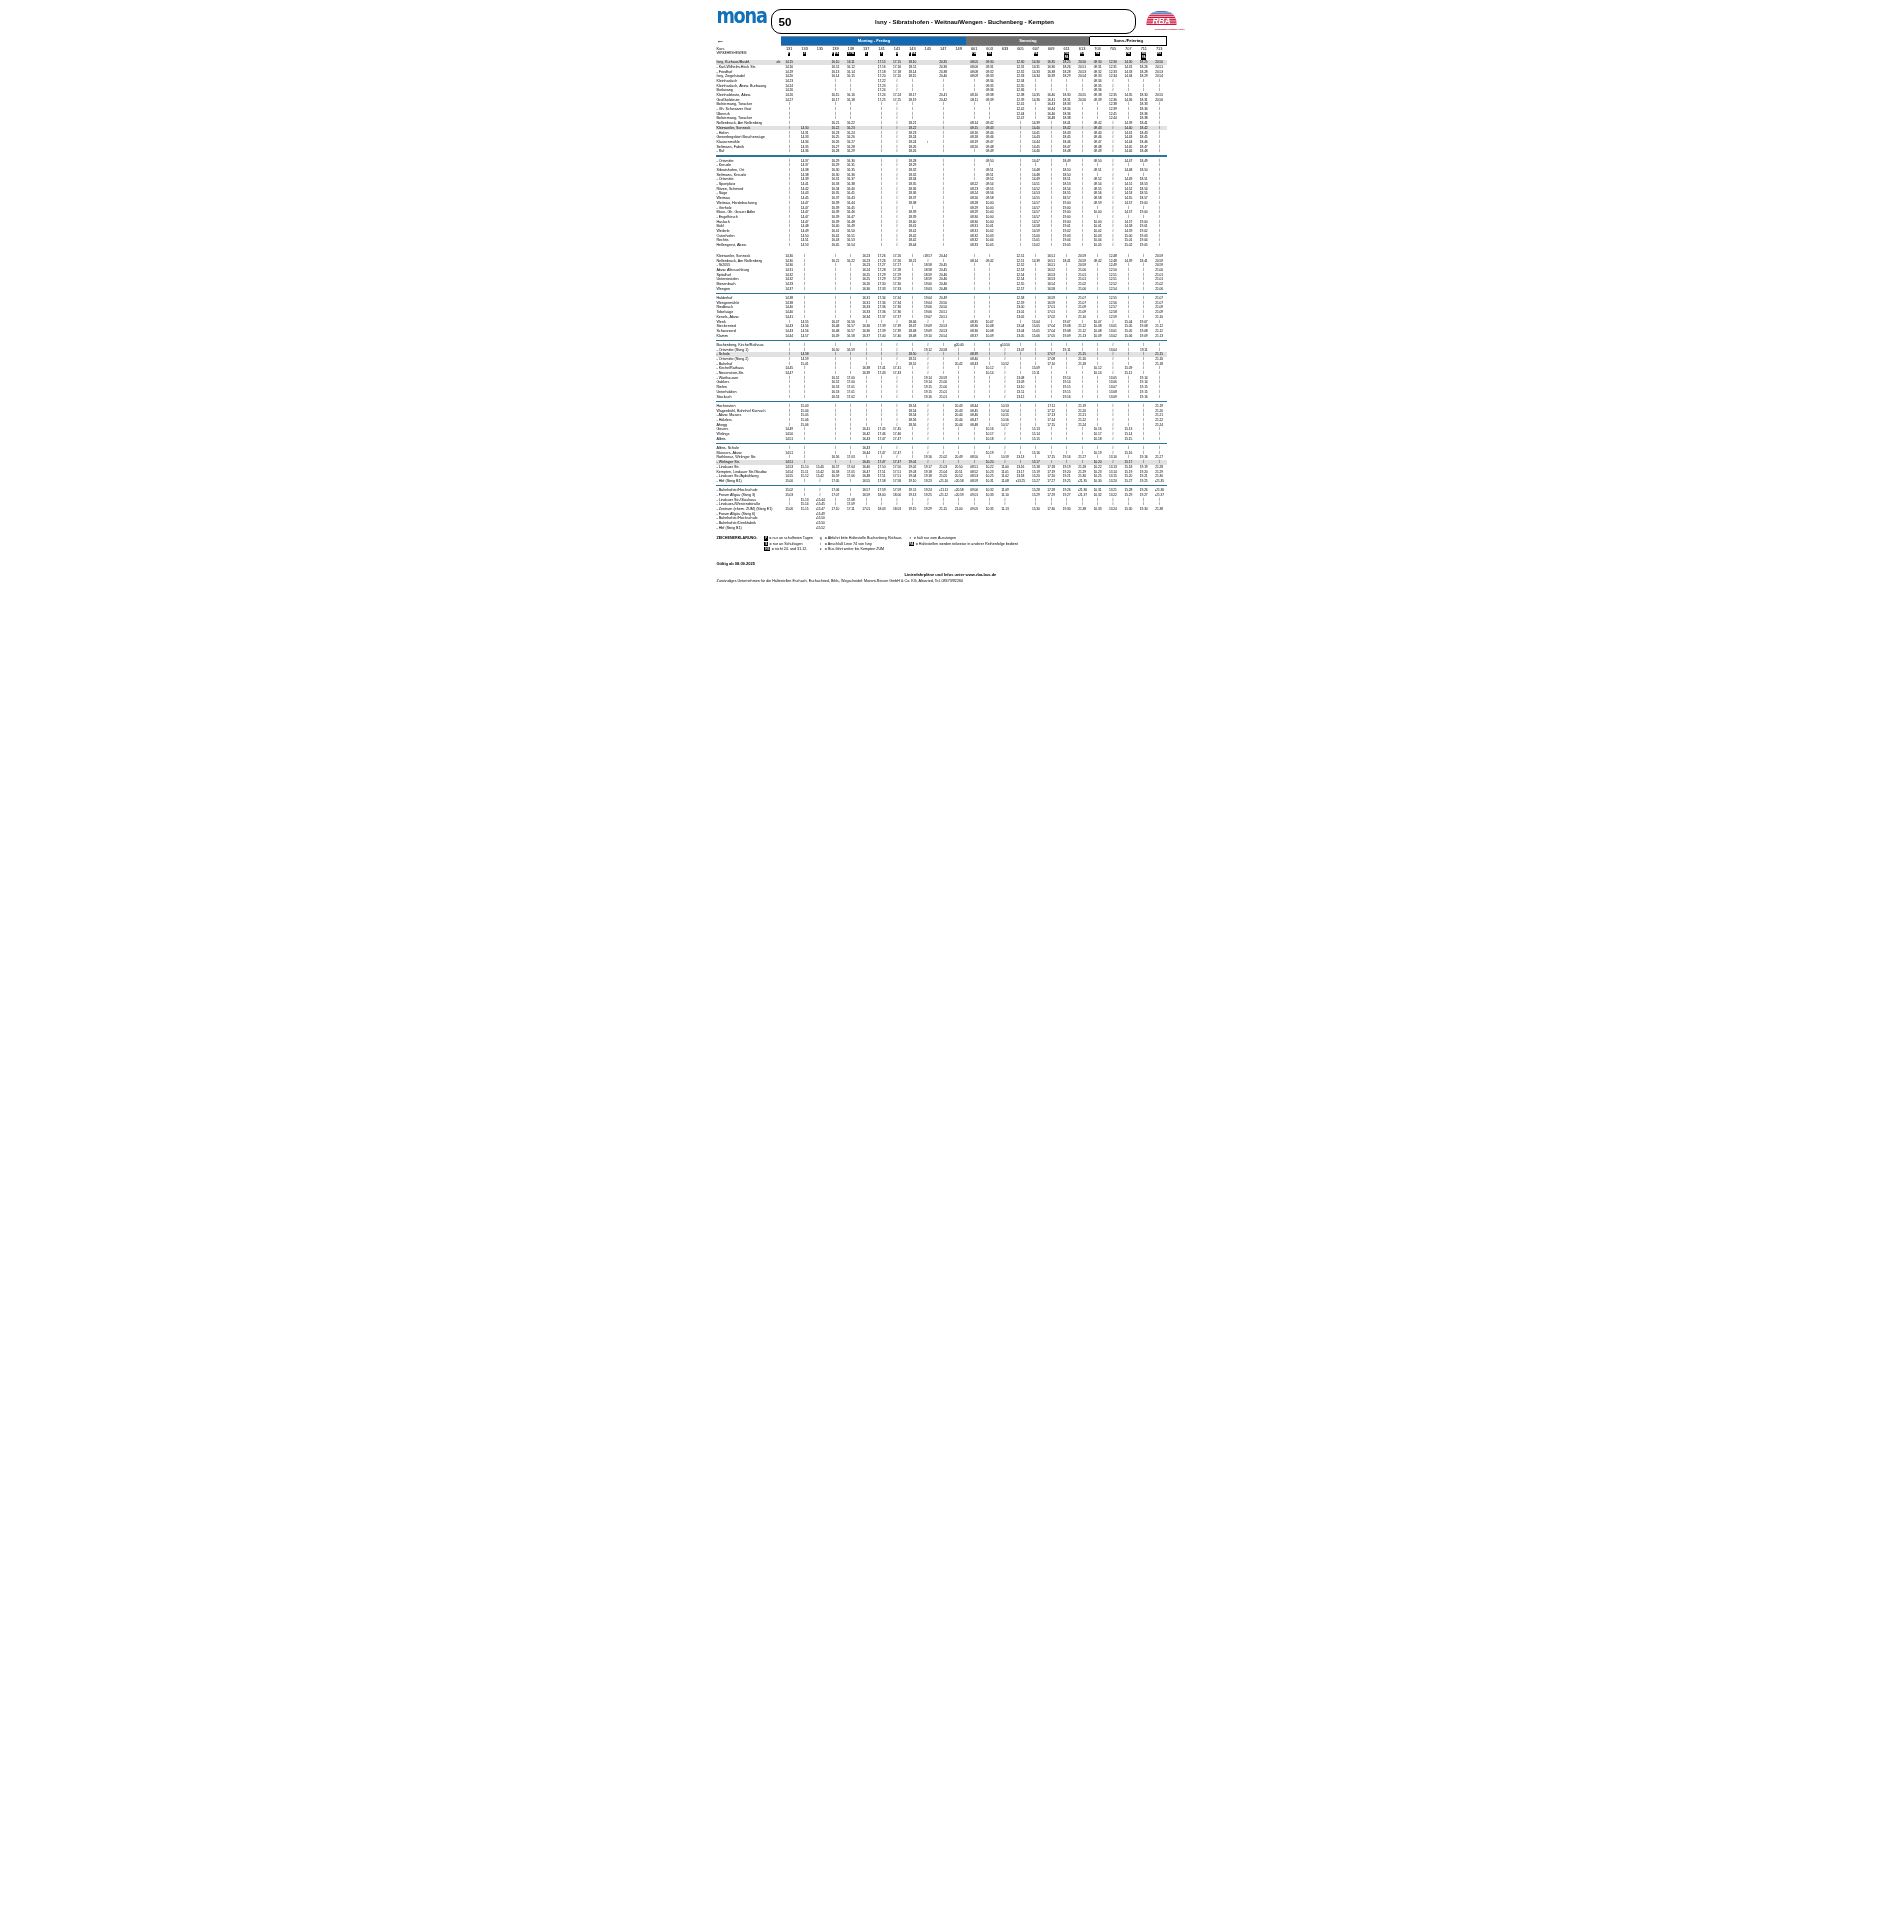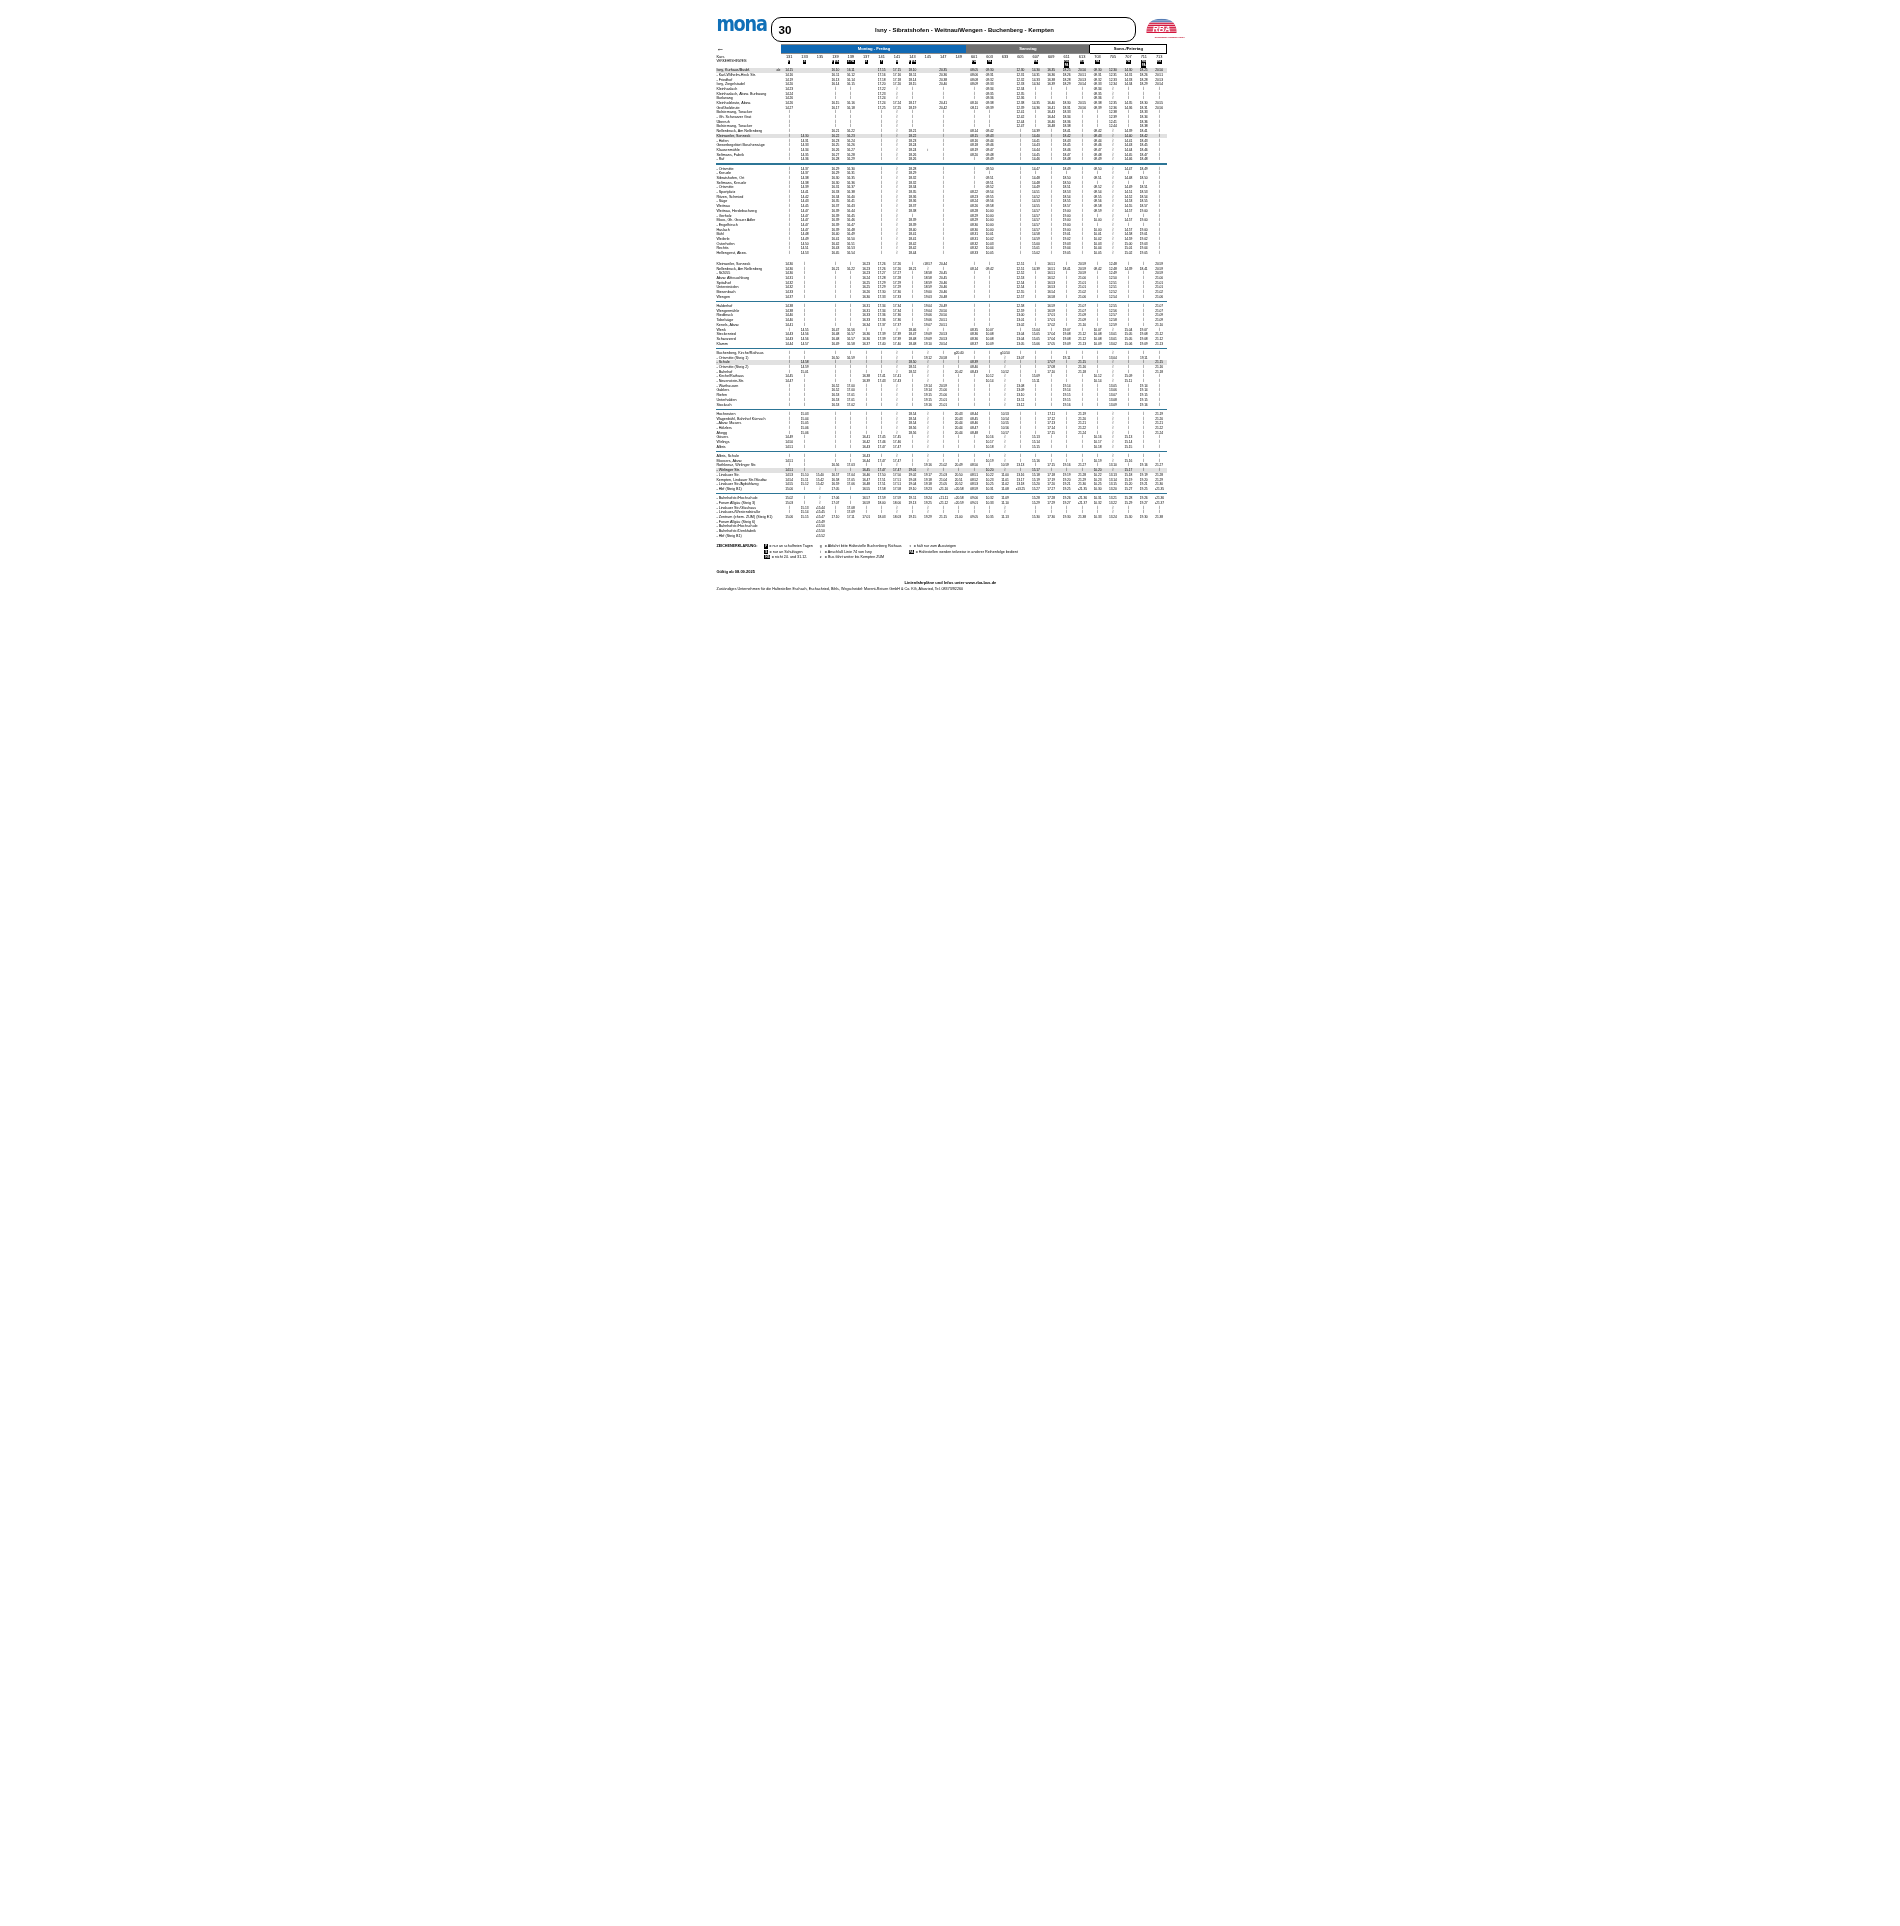--- a/index.html
+++ b/index.html
@@ -1,18 +1,18 @@
 <!DOCTYPE html>
 <html style="font-size:6.2px"><head>
 <meta charset="utf-8">
 <title>Linie 50 Fahrplan</title>
 <style>
   html,body{margin:0;padding:0;background:#fff;}
   body{font-family:"Liberation Sans","DejaVu Sans",sans-serif;color:#000;}
-  .page{width:478px;min-height:653px;margin:12px auto;background:#fff;padding:5.4px 4.6px 11.6px 5.4px;box-sizing:border-box;}
+  .page{width:478px;min-height:653px;margin:4px auto;background:#fff;padding:5.4px 4.6px 11.6px 5.4px;box-sizing:border-box;}
 
   
   .hdr{display:flex;align-items:flex-start;gap:3.9px;}
   .mona{color:#1070B8;font-weight:900;font-size:17.7px;letter-spacing:-1.2px;line-height:.9;font-family:"DejaVu Sans","Liberation Sans",sans-serif;transform:scaleY(1.15);}
   .routebox{flex:1;border:1.2px solid #000;border-radius:10px;display:flex;align-items:center;padding:2.3px 7px;gap:10px;min-height:17.7px;}
   .routeno{font-size:11.6px;font-weight:bold;}
   .routetitle{flex:1;text-align:center;font-size:6px;font-weight:bold;}
   .rba{width:45px;text-align:right;}
   .rba svg{display:block;margin:0 auto;}
   .rba .sub{color:#C00A26;font-size:2.1px;font-weight:bold;margin-top:0.4px;}
@@ -58,21 +58,21 @@
   .company-line{font-size:3.7px;margin-top:2.3px;}
 </style>
 </head>
 <body>
 
 <div class="page">
 
   <div class="hdr">
     <div class="mona">mona</div>
     <div class="routebox">
-      <span class="routeno">30</span>
+      <span class="routeno">50</span>
       <span class="routetitle">Isny - Sibratshofen - Weitnau/Wengen - Buchenberg - Kempten</span>
     </div>
     <div class="rba">
       <svg width="35" height="18.5" viewBox="0 0 92 48">
         <defs>
             <clipPath id="dome">
               <path d="M6 42 Q6 4 46 4 Q86 4 86 42 Z"></path>
             </clipPath>
           </defs>
         <g clip-path="url(#dome)">

